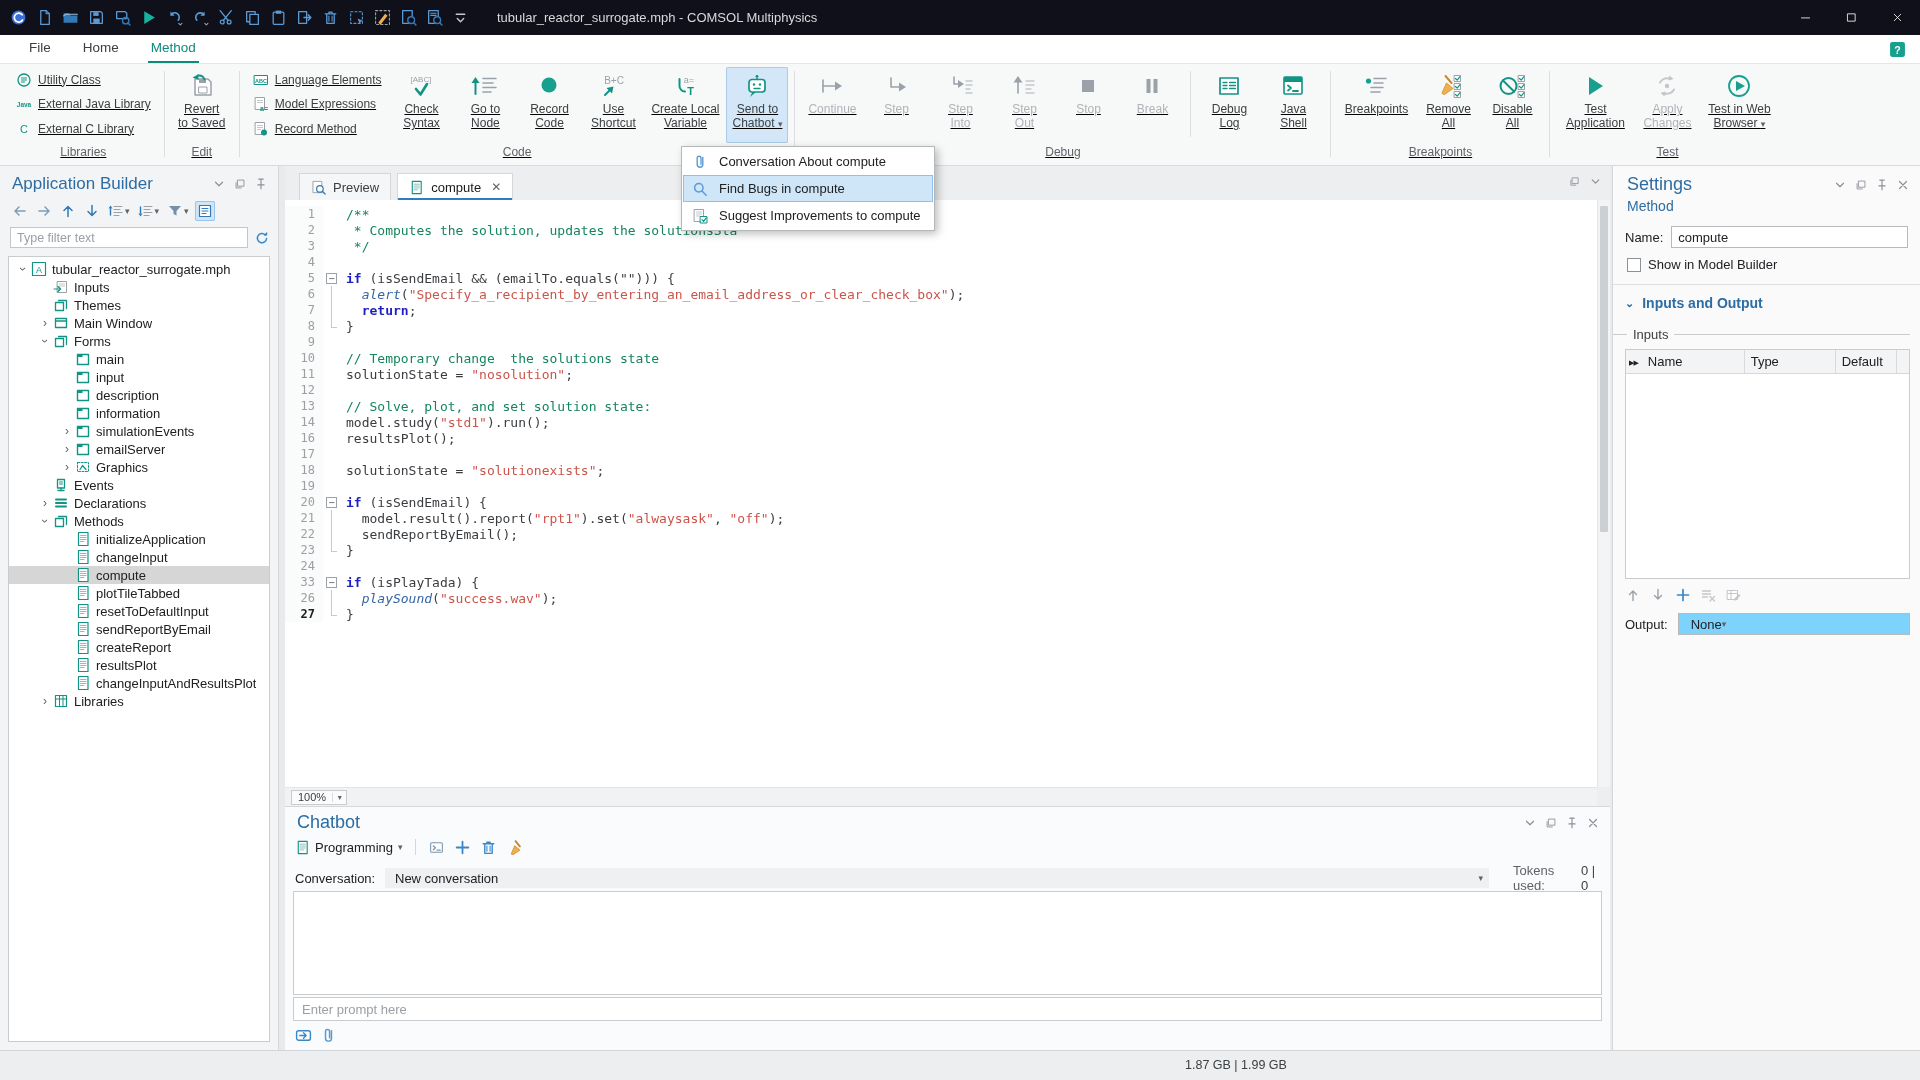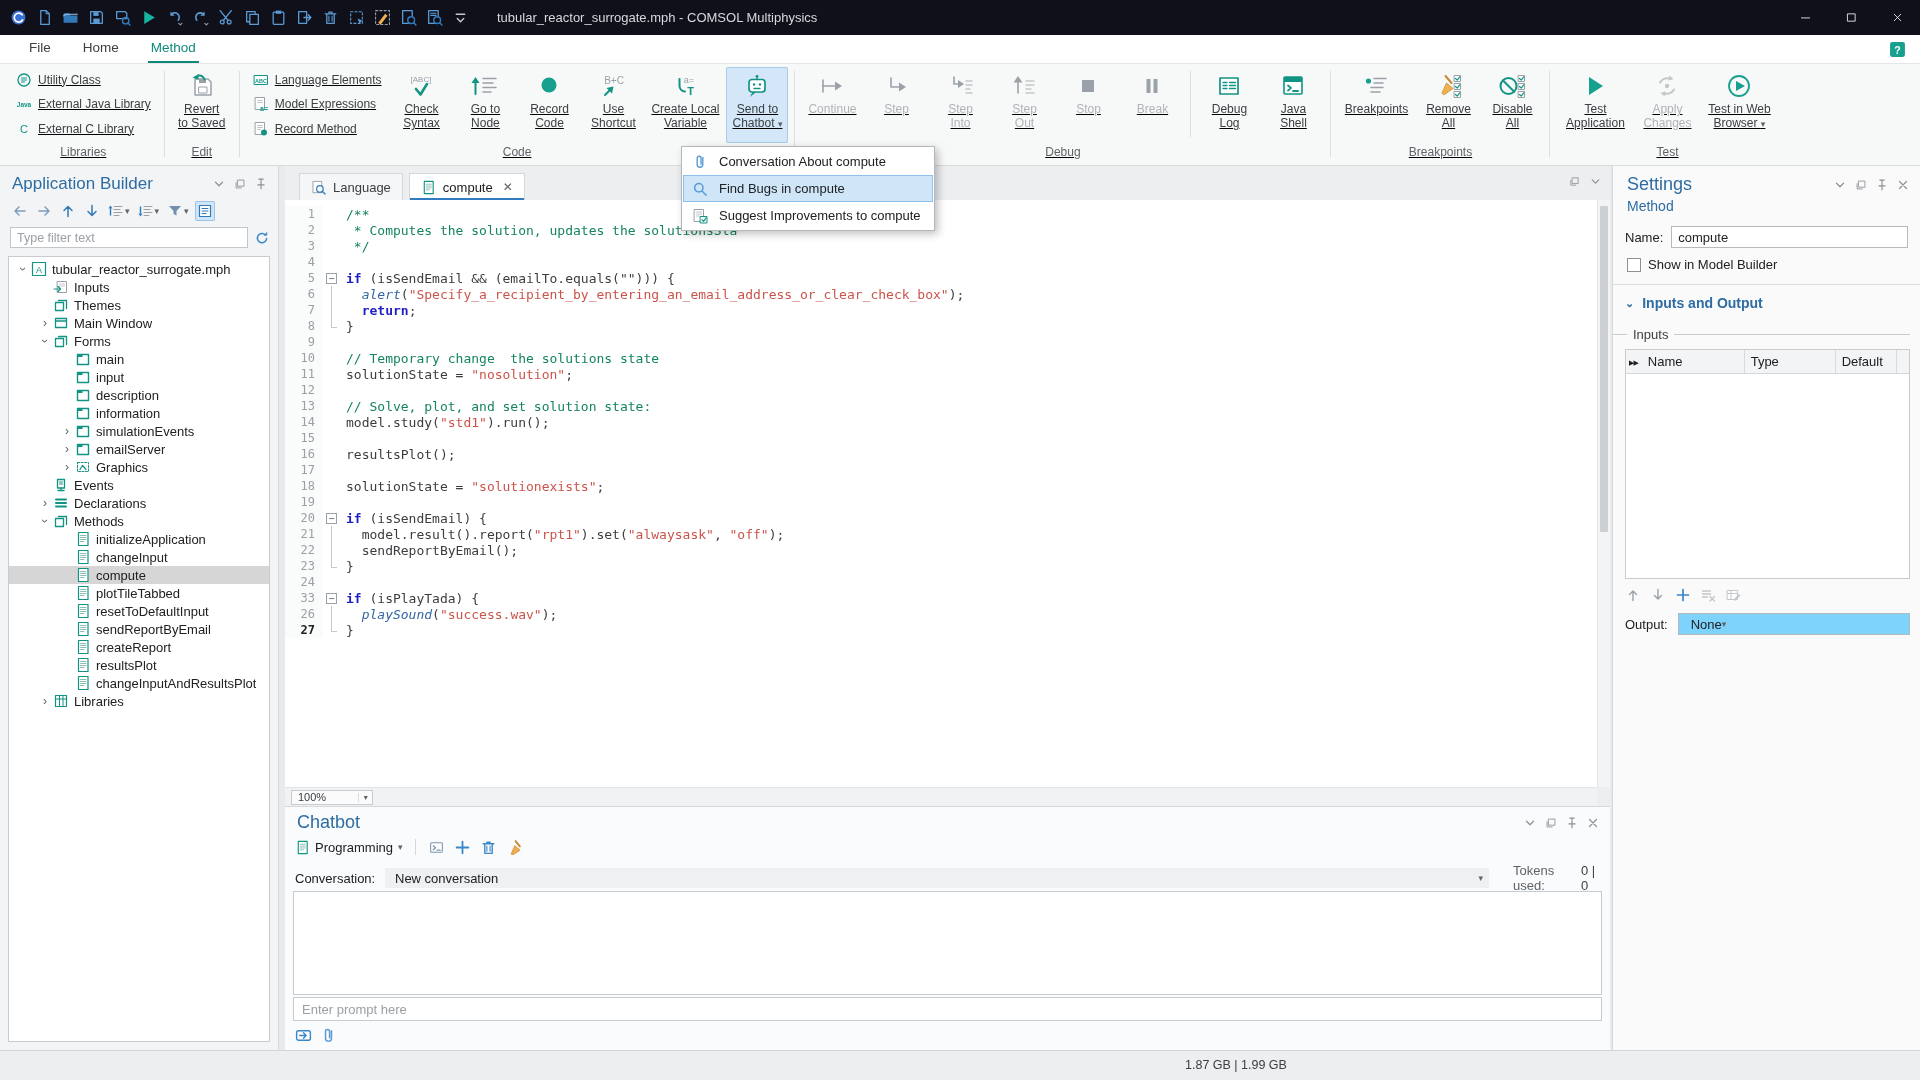--- a/index.html
+++ b/index.html
@@ -86,21 +86,21 @@
   .guide.end::after { content:''; position:absolute; left:0; bottom:-1px; width:6px; height:1px; background:#c6cacd; }
   .ctext { padding-left:5px; }
   .seg-c { color:#15855c; }
   .seg-k { color:#1f1fc4; font-weight:bold; }
   .seg-s { color:#cb544a; }
   .seg-m { color:#3465a4; font-style:italic; }
   .seg-p { color:#3a3d40; }
   .vscroll { position:absolute; right:0; top:34px; bottom:19px; width:13px; background:#f3f4f5; border-left:1px solid #e3e5e7; }
   .vthumb { position:absolute; left:2px; right:2px; top:6px; height:326px; background:#cdd0d3; border-radius:1px; }
   .hscrollrow { position:absolute; left:0; right:13px; bottom:0; height:19px; background:#f1f2f3; border-top:1px solid #e3e5e7; display:flex; align-items:center; }
-  .zoomchip { display:flex; align-items:center; margin-left:6px; border:1px solid #c9ccce; background:#fbfbfb; height:15px;gap:26px; }
+  .zoomchip { display:flex; align-items:center; margin-left:6px; border:1px solid #c9ccce; background:#fbfbfb; height:15px; }
   .zoomchip .zval { font-size:11px; color:#3c4043; padding:0 6px; }
   .zoomchip .zcaret { width:14px; text-align:center; font-size:8px; color:#5f6368; border-left:1px solid #dadcde; }
 
   
   .chatbot { position:absolute; left:285px; top:806px; width:1325px; height:244px; background:#fafbfc; border-top:1px solid #d5d7d9; }
   .cb-header { display:flex; justify-content:space-between; align-items:center; padding:5px 10px 0 12px; }
   .cb-title { color:#2d6da3; font-size:18px; }
   .cb-toolbar { display:flex; align-items:center; gap:8px; padding:5px 0 4px 10px; }
   .cb-mode { display:flex; align-items:center; gap:5px; font-size:13px; color:#202124; }
   .cb-sep { width:1px; height:16px; background:#d5d7d9; margin:0 4px; }
@@ -1005,21 +1005,21 @@
 <div class="editor">
   <div class="tabbar" id="editor-tabs">
       <div class="etab">
         <span class="icon" style="width:15px;height:15px">
           <svg viewBox="0 0 16 16" width="100%" height="100%" fill="none" xmlns="http://www.w3.org/2000/svg" stroke-linecap="round" stroke-linejoin="round">
             <rect x="2.5" y="1.5" width="9" height="12" fill="#fff" stroke="#9aa1a8"></rect>
             <circle cx="9.5" cy="9.5" r="3.5" stroke="#3279b7" stroke-width="1.3" fill="#fff"></circle>
             <path d="M12 12l3 3" stroke="#3279b7" stroke-width="1.4"></path>
           </svg>
         </span>
-        <span>Language</span>
+        <span>Preview</span>
       </div>
       <div class="etab active">
         <span class="icon" style="width:15px;height:15px">
           <svg viewBox="0 0 16 16" width="100%" height="100%" fill="none" xmlns="http://www.w3.org/2000/svg" stroke-linecap="round" stroke-linejoin="round">
             <rect x="3.5" y="1.5" width="9.5" height="13" fill="#fff" stroke="#129484" stroke-width="1.2"></rect>
             <path d="M5.5 4.5h5.5M5.5 6.5h5.5M5.5 8.5h5.5M5.5 10.5h3.5" stroke="#8fbcb4"></path>
           </svg>
         </span>
         <span>compute</span>
         <span class="closex">✕</span>
@@ -1047,21 +1047,20 @@
         <div class="cline"><span class="lnum">5</span><span class="fold-col"><span class="fold-box">−</span></span><span class="ctext"><span class="seg-k">if</span><span class="seg-p"> (isSendEmail &amp;&amp; (emailTo.equals(""))) {</span></span></div>
         <div class="cline"><span class="lnum">6</span><span class="fold-col"><span class="guide"></span></span><span class="ctext"><span class="seg-p">  </span><span class="seg-m">alert</span><span class="seg-p">(</span><span class="seg-s">"Specify_a_recipient_by_entering_an_email_address_or_clear_check_box"</span><span class="seg-p">);</span></span></div>
         <div class="cline"><span class="lnum">7</span><span class="fold-col"><span class="guide"></span></span><span class="ctext"><span class="seg-p">  </span><span class="seg-k">return</span><span class="seg-p">;</span></span></div>
         <div class="cline"><span class="lnum">8</span><span class="fold-col"><span class="guide end"></span></span><span class="ctext"><span class="seg-p">}</span></span></div>
         <div class="cline"><span class="lnum">9</span><span class="fold-col"></span><span class="ctext"></span></div>
         <div class="cline"><span class="lnum">10</span><span class="fold-col"></span><span class="ctext"><span class="seg-c">// Temporary change  the solutions state</span></span></div>
         <div class="cline"><span class="lnum">11</span><span class="fold-col"></span><span class="ctext"><span class="seg-p">solutionState = </span><span class="seg-s">"nosolution"</span><span class="seg-p">;</span></span></div>
         <div class="cline"><span class="lnum">12</span><span class="fold-col"></span><span class="ctext"></span></div>
         <div class="cline"><span class="lnum">13</span><span class="fold-col"></span><span class="ctext"><span class="seg-c">// Solve, plot, and set solution state:</span></span></div>
         <div class="cline"><span class="lnum">14</span><span class="fold-col"></span><span class="ctext"><span class="seg-p">model.study(</span><span class="seg-s">"std1"</span><span class="seg-p">).run();</span></span></div>
-        <div class="cline"><span class="lnum">15</span><span class="fold-col"></span><span class="ctext"></span></div>
         <div class="cline"><span class="lnum">16</span><span class="fold-col"></span><span class="ctext"><span class="seg-p">resultsPlot();</span></span></div>
         <div class="cline"><span class="lnum">17</span><span class="fold-col"></span><span class="ctext"></span></div>
         <div class="cline"><span class="lnum">18</span><span class="fold-col"></span><span class="ctext"><span class="seg-p">solutionState = </span><span class="seg-s">"solutionexists"</span><span class="seg-p">;</span></span></div>
         <div class="cline"><span class="lnum">19</span><span class="fold-col"></span><span class="ctext"></span></div>
         <div class="cline"><span class="lnum">20</span><span class="fold-col"><span class="fold-box">−</span></span><span class="ctext"><span class="seg-k">if</span><span class="seg-p"> (isSendEmail) {</span></span></div>
         <div class="cline"><span class="lnum">21</span><span class="fold-col"><span class="guide"></span></span><span class="ctext"><span class="seg-p">  model.result().report(</span><span class="seg-s">"rpt1"</span><span class="seg-p">).set(</span><span class="seg-s">"alwaysask"</span><span class="seg-p">, </span><span class="seg-s">"off"</span><span class="seg-p">);</span></span></div>
         <div class="cline"><span class="lnum">22</span><span class="fold-col"><span class="guide"></span></span><span class="ctext"><span class="seg-p">  sendReportByEmail();</span></span></div>
         <div class="cline"><span class="lnum">23</span><span class="fold-col"><span class="guide end"></span></span><span class="ctext"><span class="seg-p">}</span></span></div>
         <div class="cline"><span class="lnum">24</span><span class="fold-col"></span><span class="ctext"></span></div>
         <div class="cline"><span class="lnum">33</span><span class="fold-col"><span class="fold-box">−</span></span><span class="ctext"><span class="seg-k">if</span><span class="seg-p"> (isPlayTada) {</span></span></div>

